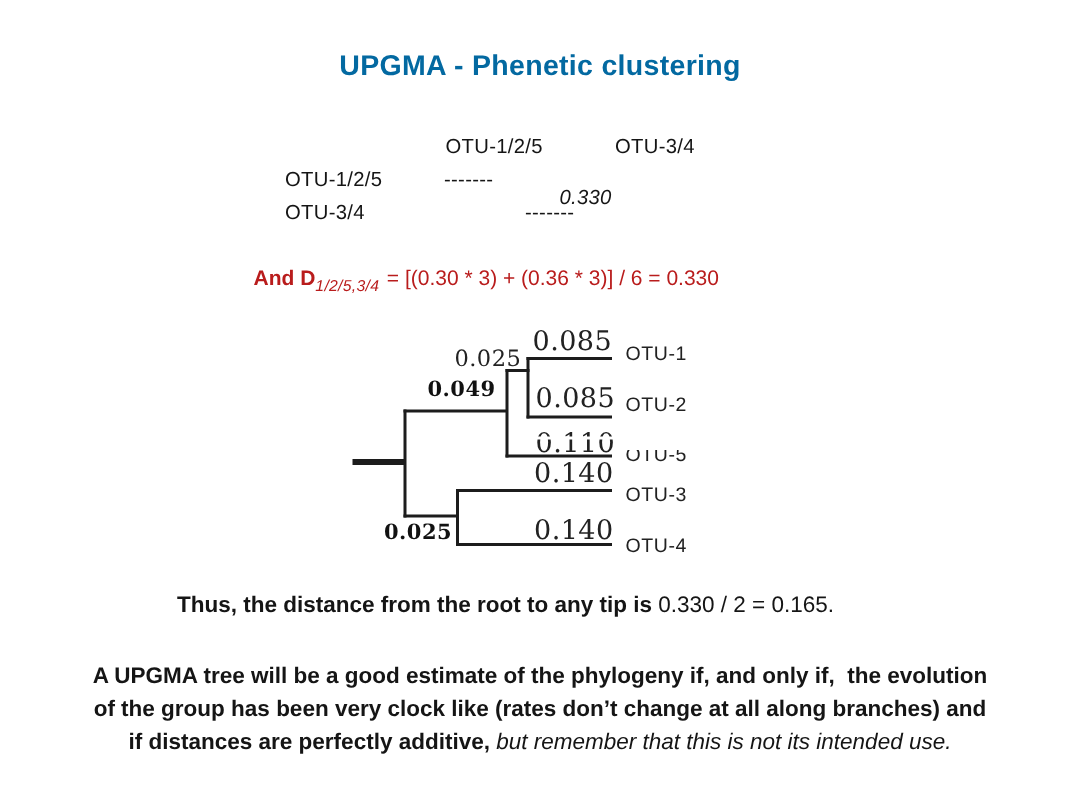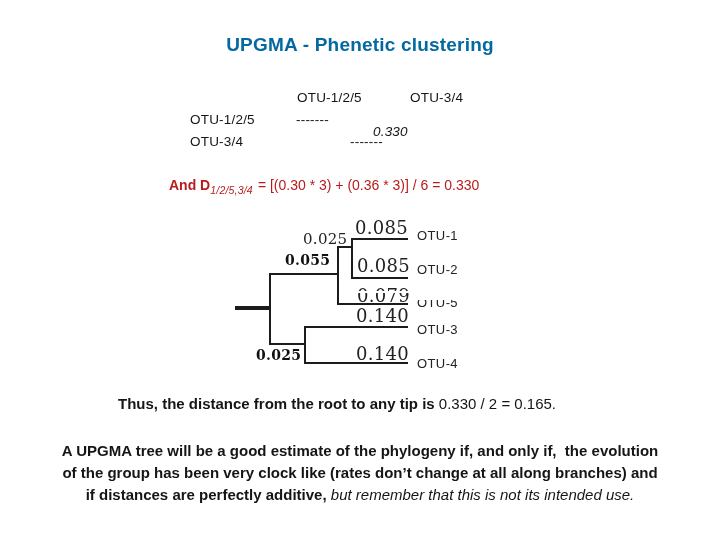--- a/index.html
+++ b/index.html
@@ -83,23 +83,23 @@
     <div class="tln" style="left:121px; top:23px;  width:57px;  height:2px"></div>
     <div class="tln" style="left:121px; top:62px;  width:57px;  height:2px"></div>
     <div class="tln" style="left:107px; top:88px;  width:71px;  height:2px"></div>
     <div class="tln" style="left:39px;  top:128px; width:37px;  height:2px"></div>
     <div class="tln" style="left:74px;  top:111px; width:2px;   height:38px"></div>
     <div class="tln" style="left:74px;  top:111px; width:104px; height:2px"></div>
     <div class="tln" style="left:74px;  top:147px; width:104px; height:2px"></div>
 
     <span class="blabel" style="left:125px; top:2px">0.085</span>
     <span class="blabel big" style="left:73px;  top:15px">0.025</span>
-    <span class="blabel bold" style="left:55px;  top:37px">0.055</span>
+    <span class="blabel bold" style="left:55px;  top:37px">0.049</span>
     <span class="blabel" style="left:127px; top:40px">0.085</span>
-    <span class="blabel" style="left:127px; top:70px">0.079</span>
+    <span class="blabel" style="left:127px; top:70px">0.110</span>
     <span class="blabel" style="left:126px; top:90px">0.140</span>
     <span class="blabel" style="left:126px; top:128px">0.140</span>
     <span class="blabel bold" style="left:26px;  top:132px">0.025</span>
 
     <span class="leaf" style="top:13px">OTU-1</span>
     <span class="leaf" style="top:47px">OTU-2</span>
     <span class="leaf" style="top:80px">OTU-5</span>
     <span class="leaf" style="top:107px">OTU-3</span>
     <span class="leaf" style="top:141px">OTU-4</span>
 

